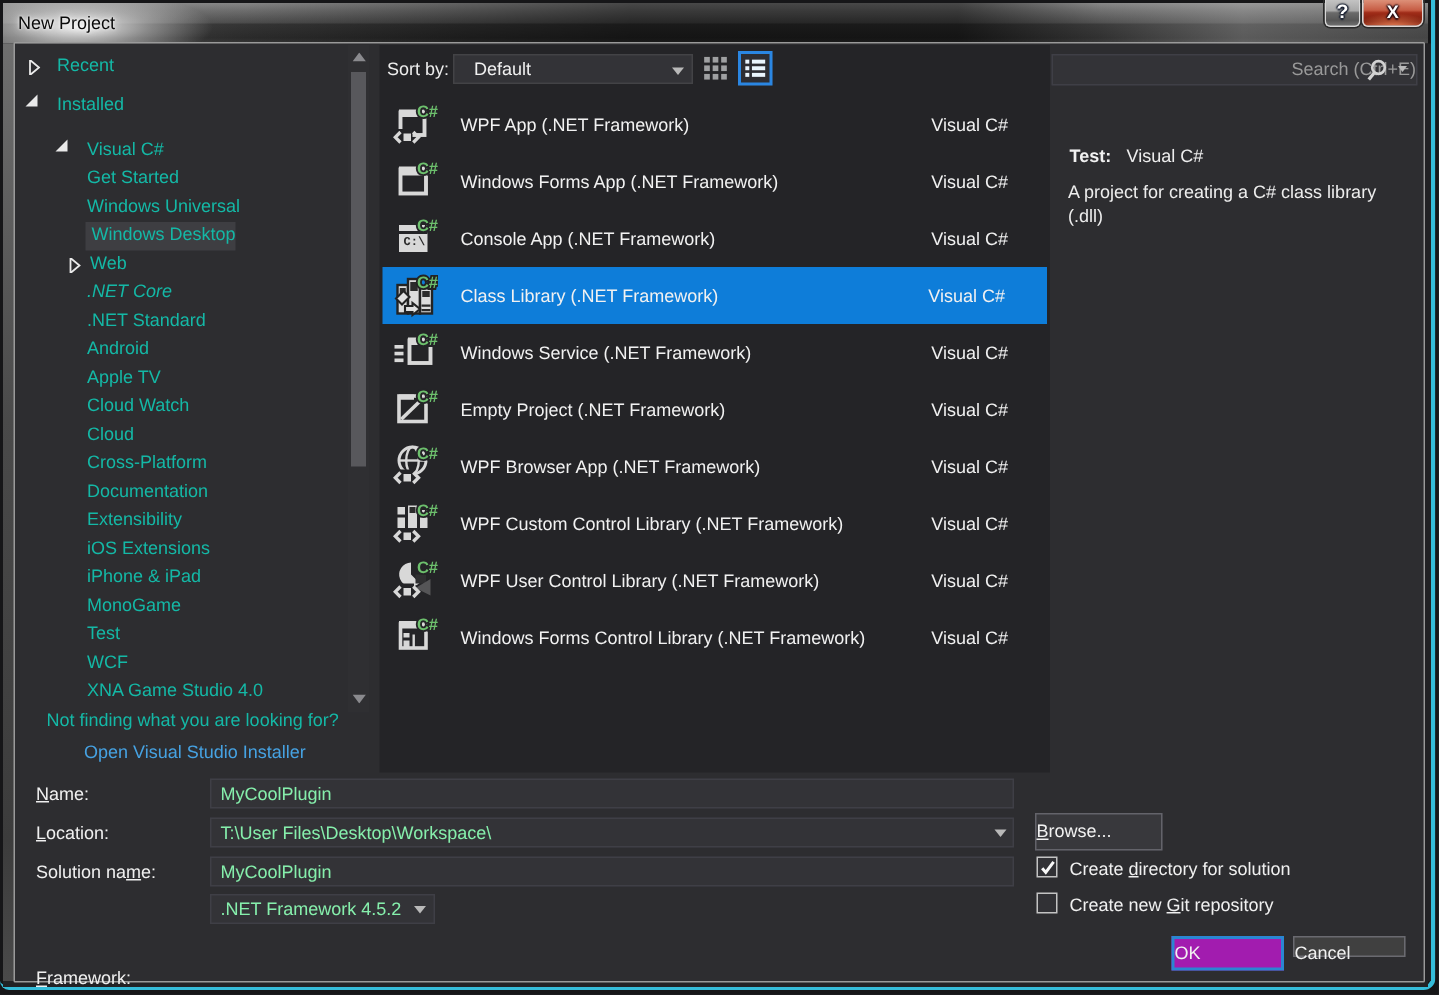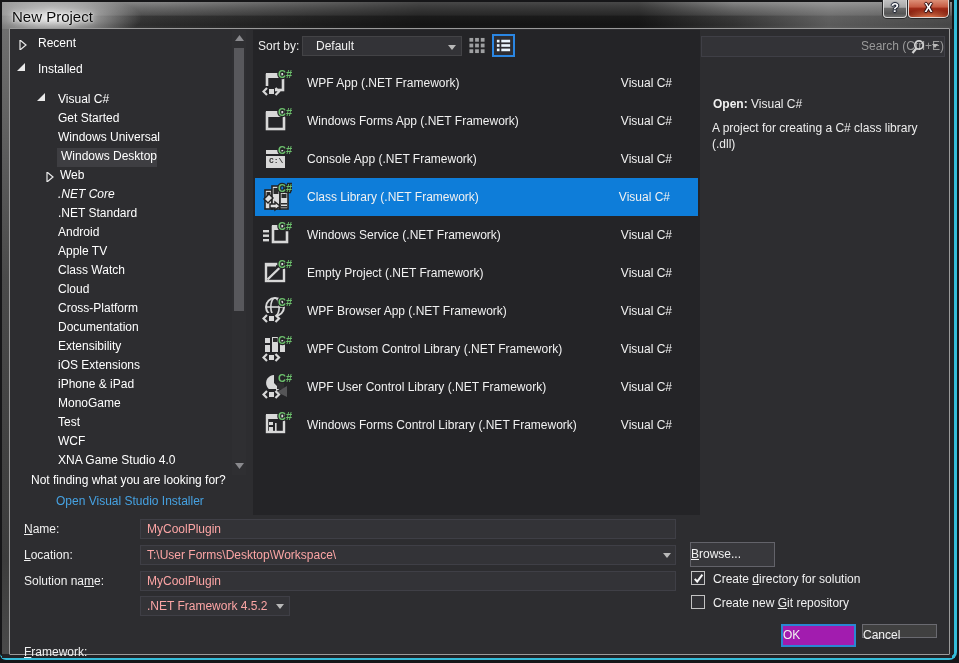--- a/index.html
+++ b/index.html
@@ -10,21 +10,21 @@
 
 #cyan { position:absolute; left:0; top:0; width:957px; height:660px;
   border-right:3px solid #35bcd9; border-bottom:3px solid #35bcd9;
   border-bottom-right-radius:8px; border-bottom-left-radius:6px; }
 #titlebar { position:absolute; left:2px; top:2px; width:950px; height:27px;
   background:
     radial-gradient(ellipse 90px 24px at 50px 16px, rgba(255,255,255,0.92), rgba(255,255,255,0.4) 52%, rgba(255,255,255,0) 100%),
     linear-gradient(90deg, rgba(150,150,150,0.3) 0%, rgba(80,80,80,0.08) 17%, rgba(0,0,0,0.3) 33%, rgba(0,0,0,0.48) 44%, rgba(0,0,0,0.48) 67%, rgba(120,120,120,0.12) 77%, rgba(175,175,175,0.38) 87%, rgba(140,140,140,0.3) 100%),
     linear-gradient(#8a8a8a 0%, #707070 18%, #4c4c4c 48%, #323232 53%, #272727 86%, #343434 100%);
 }
-#title { position:absolute; left:12px; top:8px; font-size:15px; color:#0a0a0a;
+#title { position:absolute; left:12px; top:8px; font-size:12px; color:#0a0a0a;
   text-shadow:0 0 6px #ffffff, 0 0 2px #ffffff; }
 #brd-left { position:absolute; left:2px; top:29px; width:8px; height:625px;
   background:linear-gradient(#6f6f6f, #4a4a4a 40%, #3c3c3c 85%, #4a4a4a); }
 #brd-right { position:absolute; left:950px; top:29px; width:4px; height:625px; background:#222225; }
 #brd-bottom { position:absolute; left:2px; top:654px; width:950px; height:4px; background:#222225; }
 #innerline { position:absolute; left:9px; top:28px; width:941px; height:627px;
   border:1px solid #9a9a9a; border-radius:1px; }
 
 
 #btn-help { position:absolute; left:883px; top:0; width:24px; height:18px;
@@ -37,21 +37,21 @@
   background:radial-gradient(ellipse 26px 9px at 20px 18px, rgba(255,150,100,0.75), rgba(255,140,90,0) 100%),
     linear-gradient(#dd9078 0%, #c65c44 40%, #a02c18 50%, #7c1d0d 85%, #8e2a18 100%);
   color:#fff; font-weight:bold; font-size:12px; text-align:center; line-height:16px;
   text-shadow:0 1px 1px #2a1016, 1px 0 1px #2a1016, -1px 0 1px #2a1016, 0 -1px 1px #2a1016; box-shadow:0 0 0 1px #2a2a2a;}
 
 
 #content { position:absolute; left:10px; top:29px; width:939px; height:625px; background:#2d2d30; }
 #listpanel { position:absolute; left:253px; top:30px; width:447px; height:485px; background:#242427; }
 
 
-.titem { position:absolute; white-space:nowrap; color:#ffffff; }
+.titem { position:absolute; white-space:nowrap; color:#14b8a6; }
 .texp { position:absolute; width:0; height:0; border-left:8px solid transparent; border-bottom:8px solid #eaeaea; }
 .tcolb { position:absolute; width:7px; height:9px; }
 #seltree { position:absolute; left:57px; top:148px; width:100px; height:19px; background:#3e3e42; }
 #vslink { position:absolute; left:56px; top:494px; color:#46a2e2; }
 
 
 #sortcombo { position:absolute; left:302px; top:36px; width:160px; height:20px; background:#333337; border:1px solid #434346; line-height:18px; padding-left:13px; }
 .carr { position:absolute; width:0; height:0; border-left:4px solid transparent; border-right:4px solid transparent; border-top:5px solid #b9b9b9; }
 #vbtn2 { position:absolute; left:492px; top:34px; width:23px; height:23px; border:2px solid #2a86e2; background:#2d2d32; }
 
@@ -61,21 +61,21 @@
 .rname { position:absolute; left:54px; top:12px; color:#f1f1f1; }
 .rlang { position:absolute; right:28px; top:12px; color:#f1f1f1; }
 .ricon { position:absolute; left:9px; top:4px; width:30px; height:30px; }
 .row.sel .ricon { left:7px; }
 .row.sel .rname { left:52px; }
 
 
 #search { position:absolute; left:701px; top:36px; width:244px; height:21px; background:#333337; border:1px solid #3f3f46; color:#999; line-height:19px; padding-left:10px;text-align:right; }
 
 
-.inp { position:absolute; background:#333337; border:1px solid #3f3f46; color:#fca5a5; line-height:18px; padding-left:6px; height:20px; }
+.inp { position:absolute; background:#333337; border:1px solid #3f3f46; color:#86efac; line-height:18px; padding-left:6px; height:20px; }
 .lbl { position:absolute; color:#f0f0f0; }
 .btn { position:absolute; background:#38383c; border:1px solid #63636a; color:#f1f1f1; text-align:left; }
 .cb { position:absolute; width:14px; height:14px; background:#313135; border:1px solid #c3c3c3; }
 u { text-decoration:underline; }
 </style>
 </head>
 <body>
 <div id="cyan"></div>
 <div id="titlebar"></div>
 <div id="title">New Project</div>
@@ -105,21 +105,21 @@
 <div class="tcolb abs" style="left:46px;top:171px;">
   <svg width="8" height="10" viewBox="0 0 8 10">
       <path d="M1,0 L7,5 L1,10 Z" fill="none" stroke="#eaeaea" stroke-width="1.2"></path>
     </svg>
 </div>
 <div class="titem" style="left:60px;top:168px;">Web</div>
 <div class="titem" style="left:58px;top:187px;font-style:italic;">.NET Core</div>
 <div class="titem" style="left:58px;top:206px;">.NET Standard</div>
 <div class="titem" style="left:58px;top:225px;">Android</div>
 <div class="titem" style="left:58px;top:244px;">Apple TV</div>
-<div class="titem" style="left:58px;top:263px;">Class Watch</div>
+<div class="titem" style="left:58px;top:263px;">Cloud Watch</div>
 <div class="titem" style="left:58px;top:282px;">Cloud</div>
 <div class="titem" style="left:58px;top:301px;">Cross-Platform</div>
 <div class="titem" style="left:58px;top:320px;">Documentation</div>
 <div class="titem" style="left:58px;top:339px;">Extensibility</div>
 <div class="titem" style="left:58px;top:358px;">iOS Extensions</div>
 <div class="titem" style="left:58px;top:377px;">iPhone &amp; iPad</div>
 <div class="titem" style="left:58px;top:396px;">MonoGame</div>
 <div class="titem" style="left:58px;top:415px;">Test</div>
 <div class="titem" style="left:58px;top:434px;">WCF</div>
 <div class="titem" style="left:58px;top:453px;">XNA Game Studio 4.0</div>
@@ -292,28 +292,28 @@
   <div class="rname">Windows Forms Control Library (.NET Framework)</div>
     <div class="rlang">Visual C#</div>
 </div>
 
 <div id="search">Search (Ctrl+E)</div>
 <svg class="abs" style="left:911px;top:39px;" width="18" height="16" viewBox="0 0 18 16">
   <circle cx="8" cy="6" r="4.2" fill="none" stroke="#d2d2d2" stroke-width="1.8"></circle>
   <line x1="5.2" y1="9.5" x2="1.5" y2="14" stroke="#d2d2d2" stroke-width="2.2"></line>
 </svg>
 <div class="carr" style="left:932px;top:44px;border-left-width:3.5px;border-right-width:3.5px;border-top-width:4.5px;"></div>
-<div class="abs" style="left:713px;top:97px;"><b>Open:</b></div>
+<div class="abs" style="left:713px;top:97px;"><b>Test:</b></div>
 <div class="abs" style="left:751px;top:97px;color:#ededed;">Visual C#</div>
 <div class="abs" style="left:712px;top:120px;width:228px;color:#ededed;line-height:16px;">A project for creating a C# class library (.dll)</div>
 
 <div class="lbl" style="left:24px;top:522px;"><u>N</u>ame:</div>
 <div class="inp" style="left:140px;top:519px;width:536px;">MyCoolPlugin</div>
 <div class="lbl" style="left:24px;top:548px;"><u>L</u>ocation:</div>
-<div class="inp" style="left:140px;top:545px;width:536px;">T:\User Forms\Desktop\Workspace\</div>
+<div class="inp" style="left:140px;top:545px;width:536px;">T:\User Files\Desktop\Workspace\</div>
 <div class="carr" style="left:663px;top:553px;"></div>
 <div class="btn" style="left:690px;top:542px;width:85px;height:25px;line-height:23px;"><u>B</u>rowse...</div>
 <div class="lbl" style="left:24px;top:574px;">Solution na<u>m</u>e:</div>
 <div class="inp" style="left:140px;top:571px;width:536px;">MyCoolPlugin</div>
 <div class="cb" style="left:691px;top:571px;">
   <svg style="position:absolute;left:0px;top:0px;" width="13" height="13" viewBox="0 0 13 13">
       <path d="M2.8,6.8 L5.2,9.6 L10.4,2.6" fill="none" stroke="#f8f8f8" stroke-width="2"></path>
     </svg>
 </div>
 <div class="lbl" style="left:713px;top:572px;">Create <u>d</u>irectory for solution</div>

